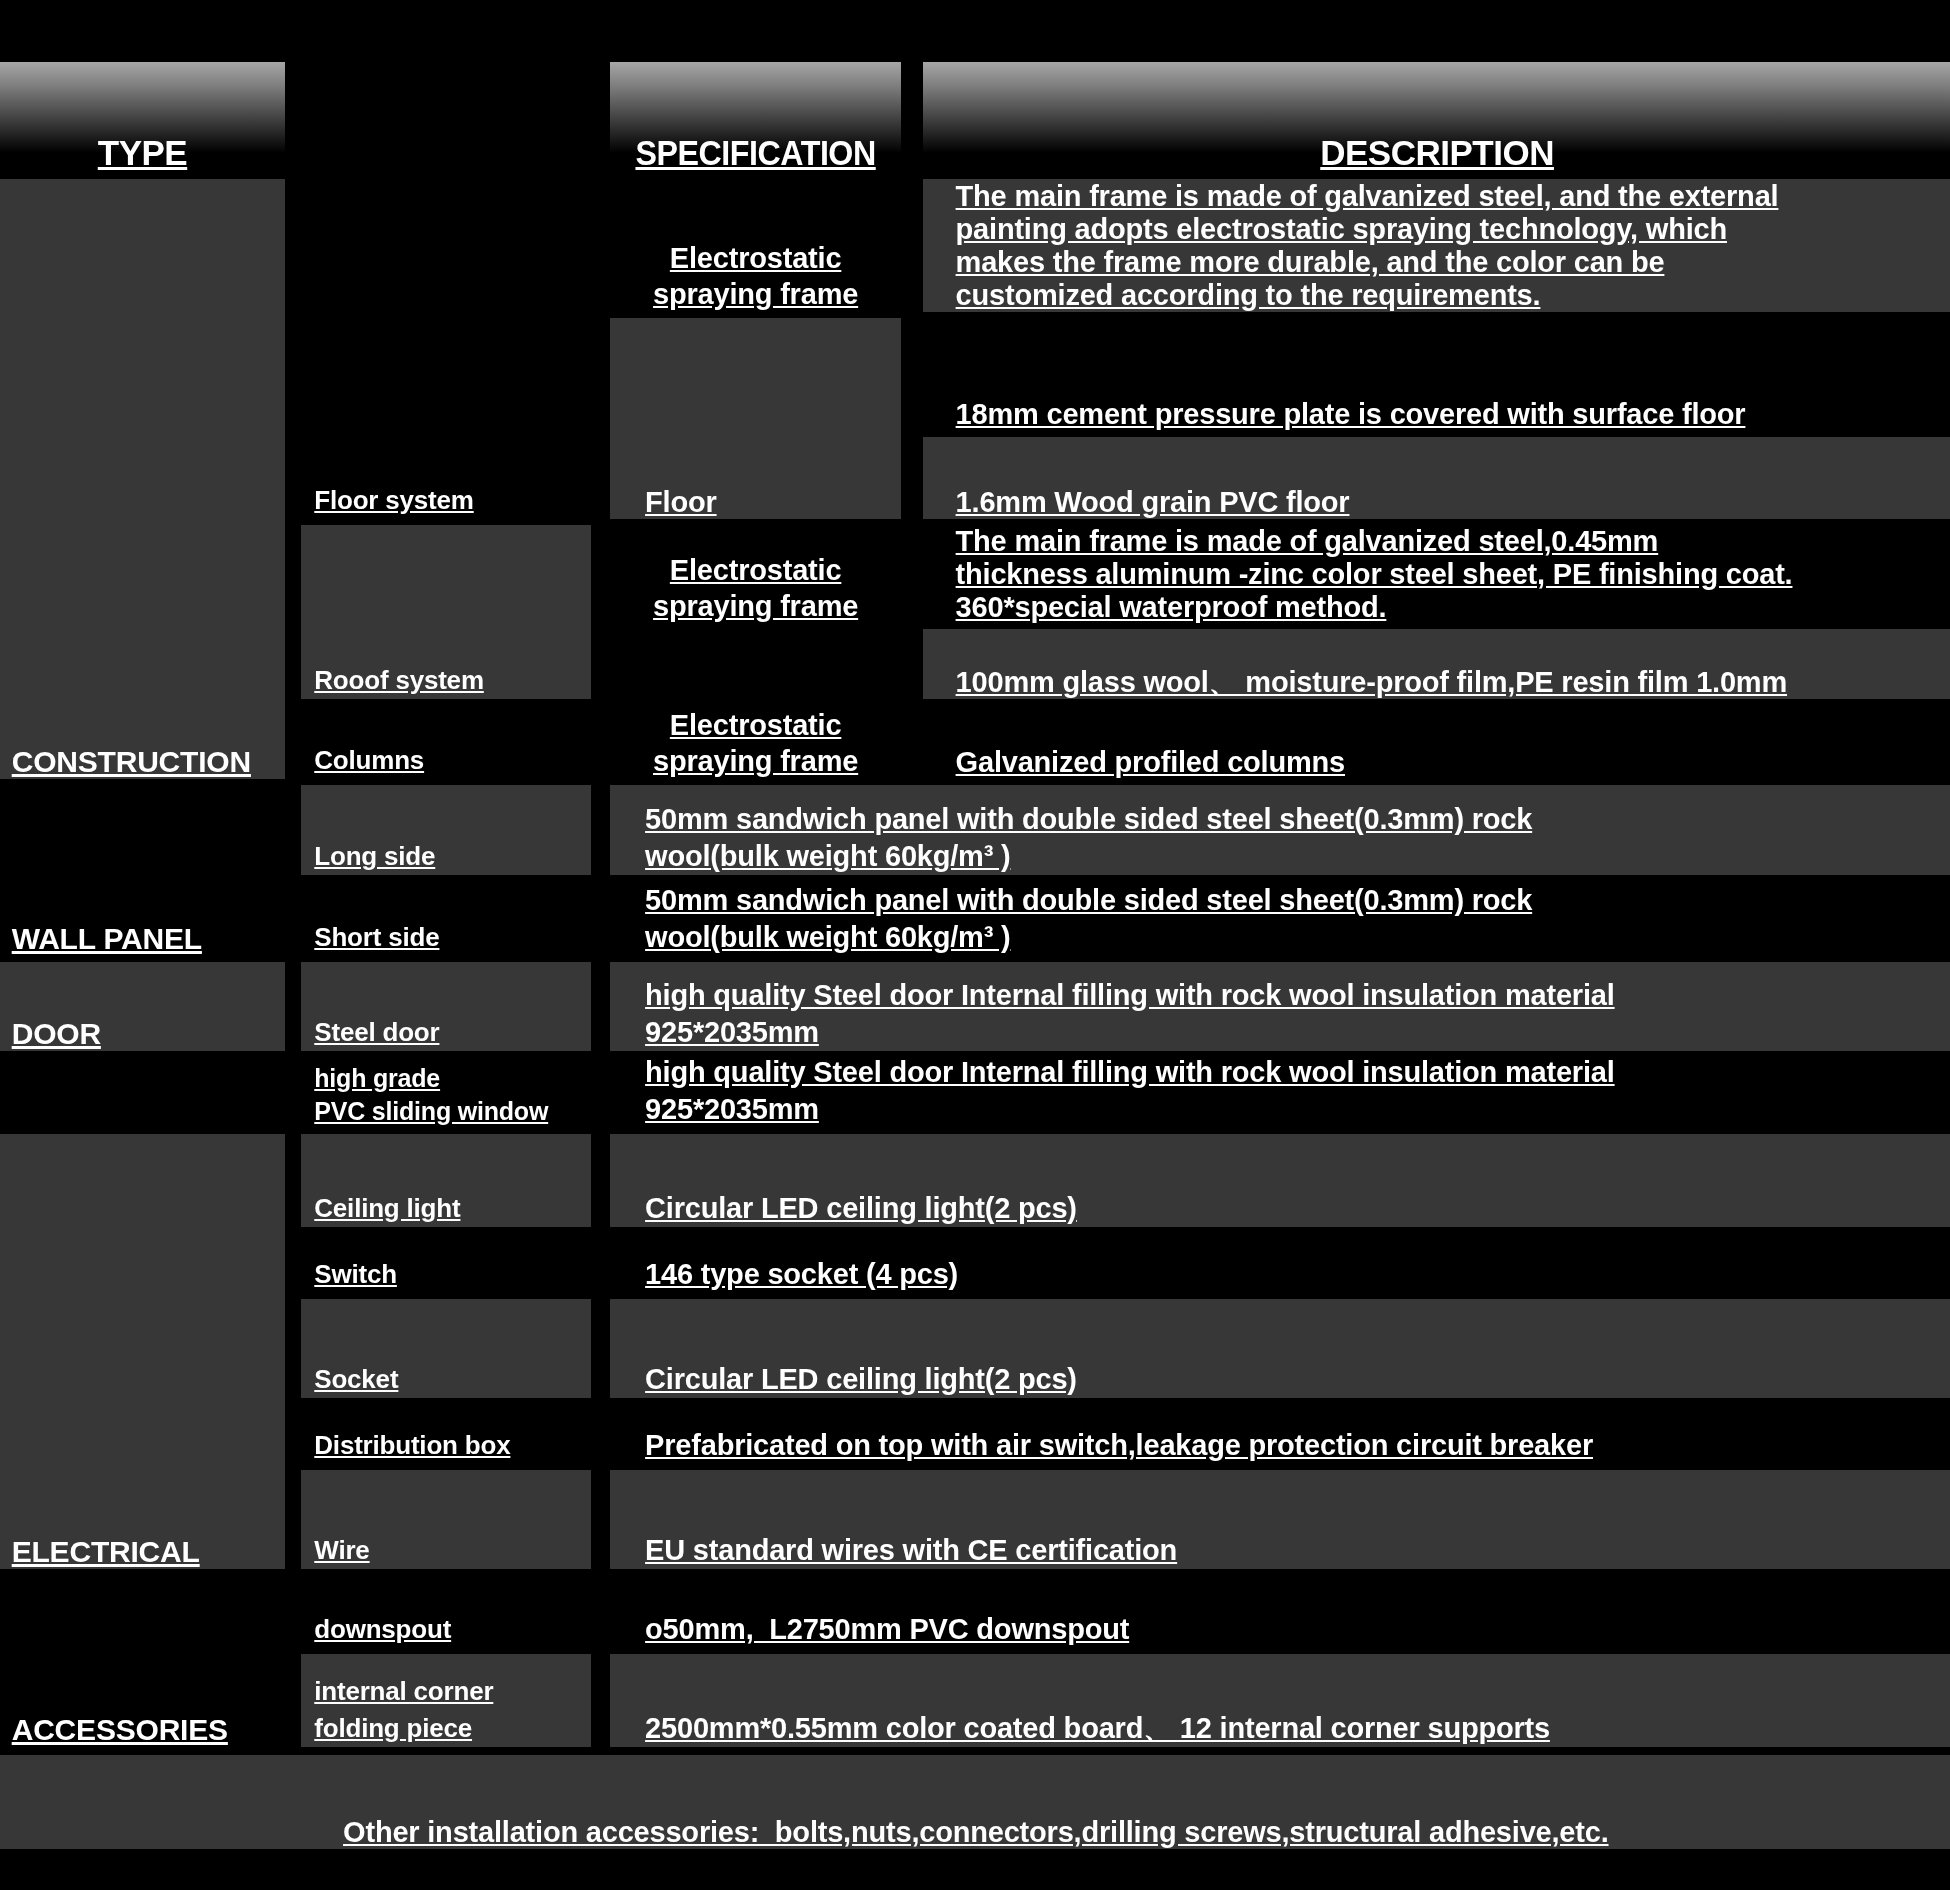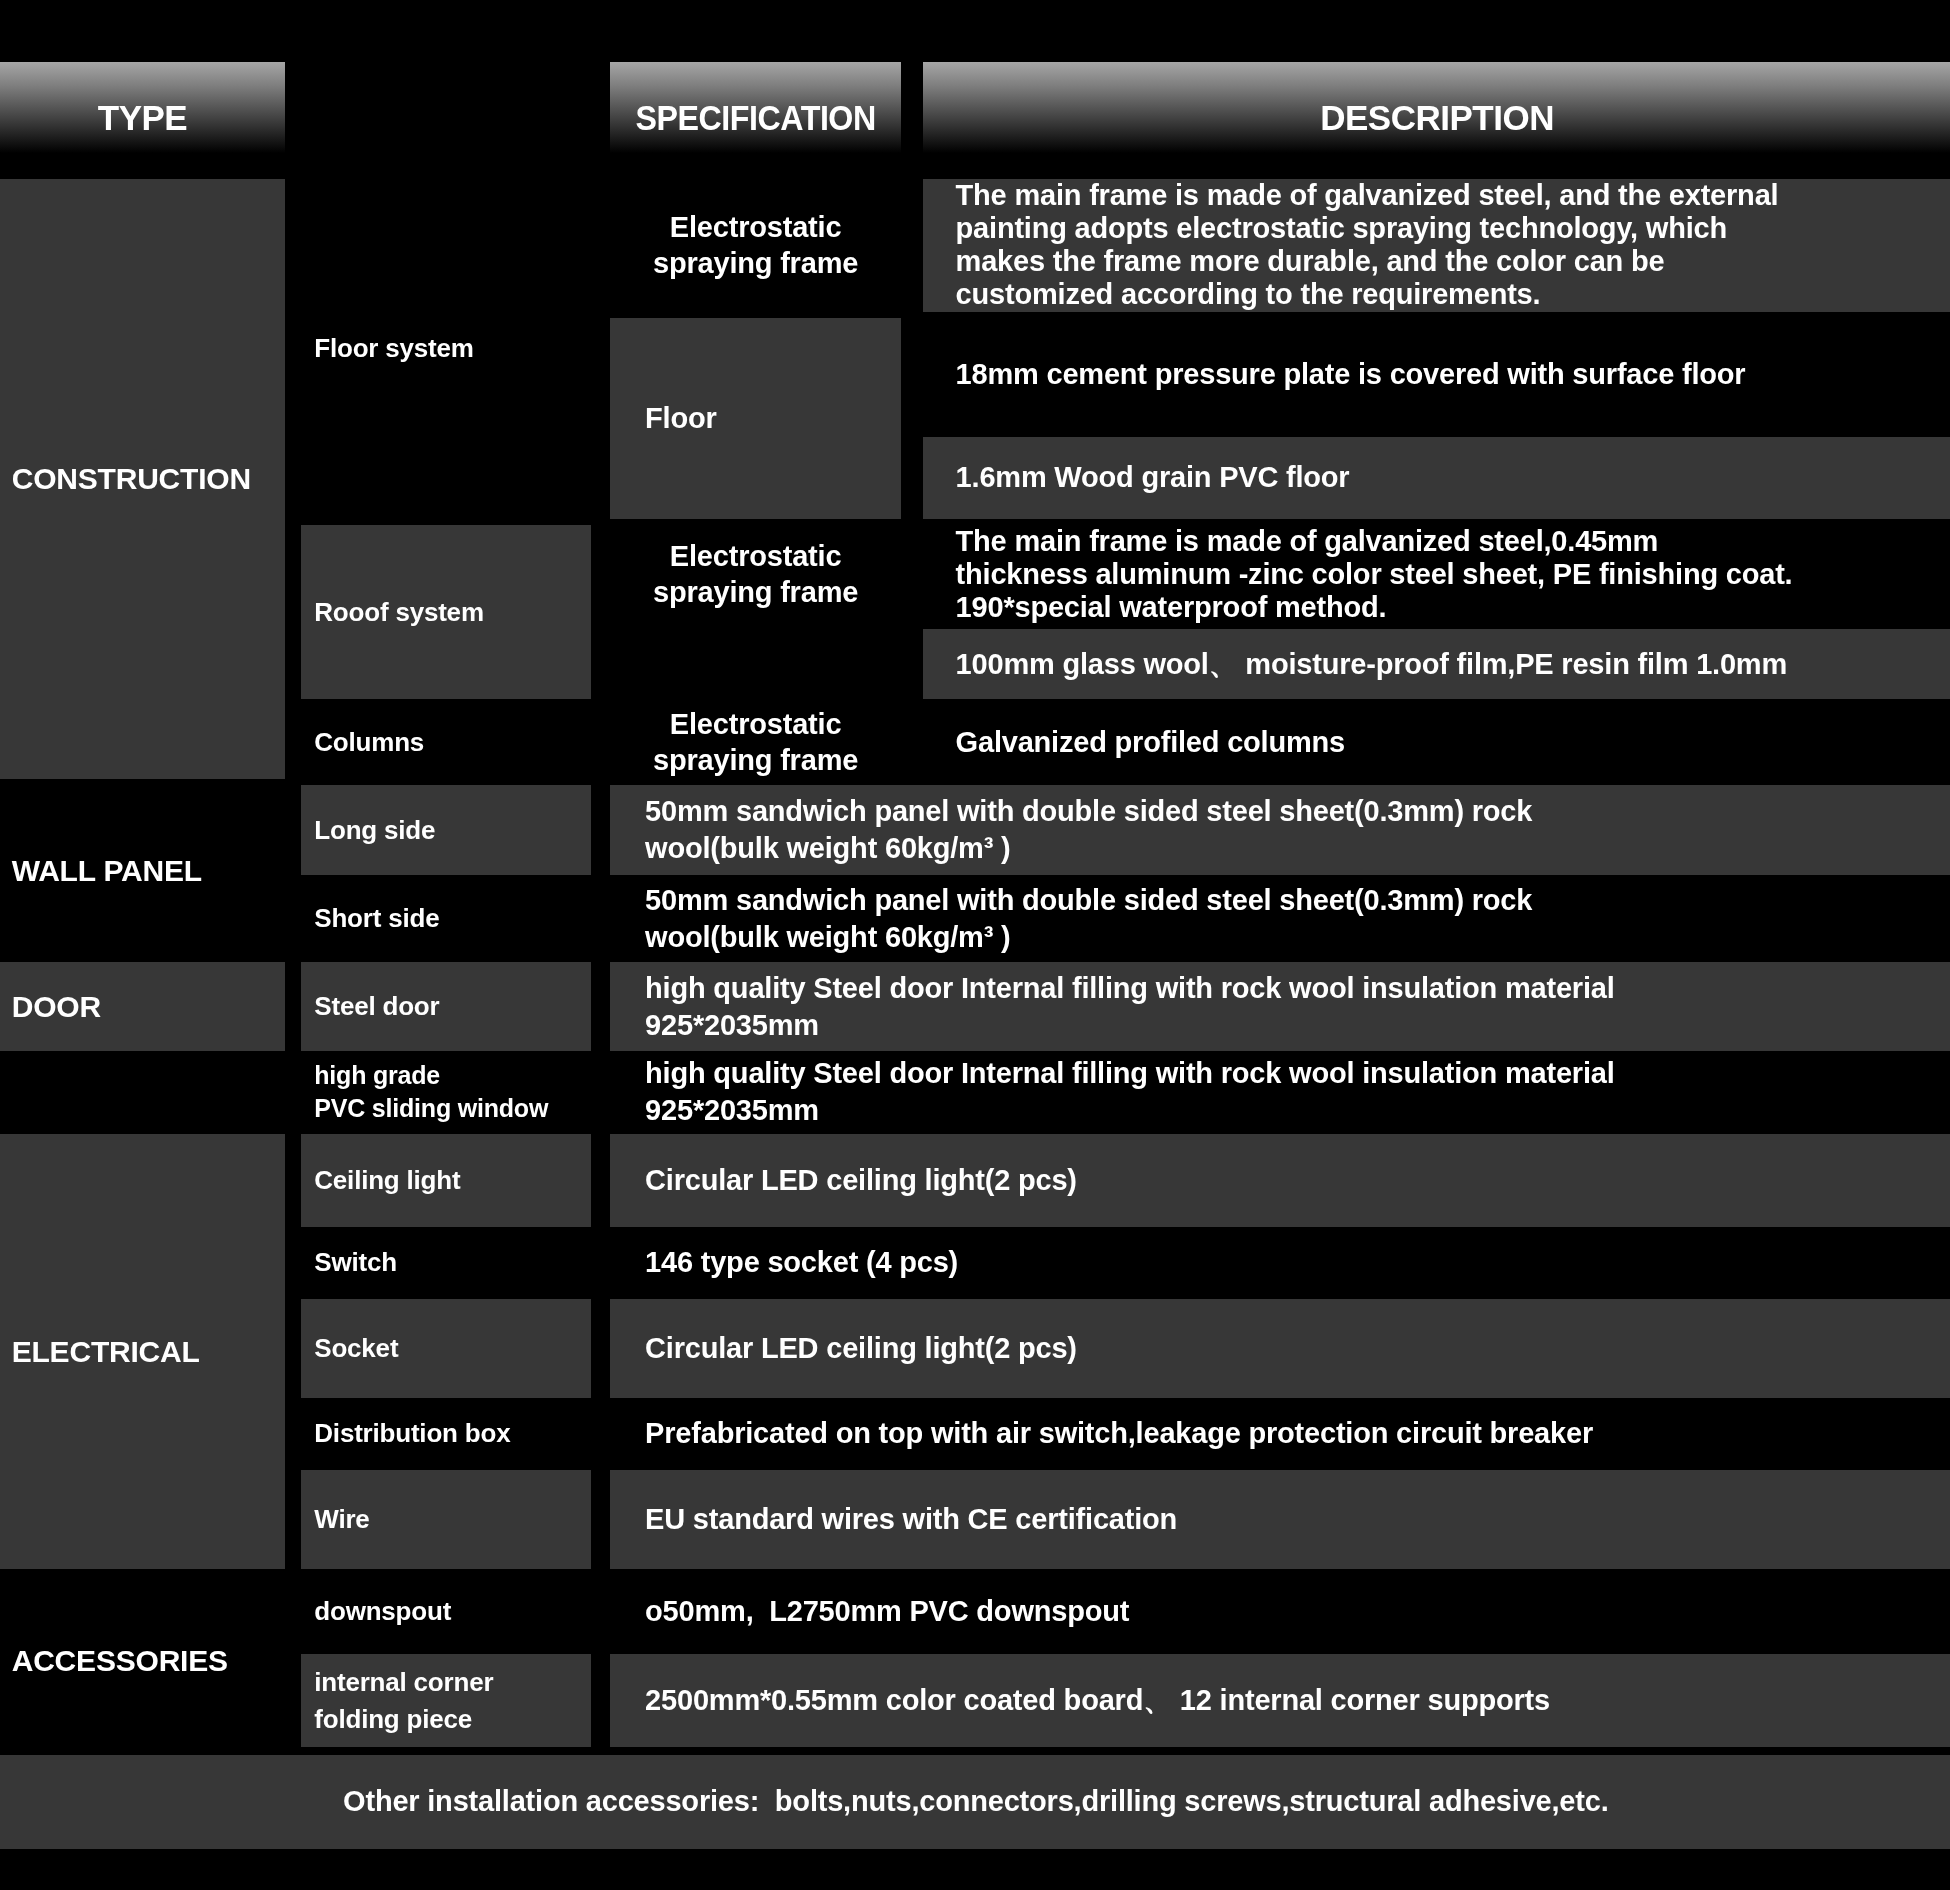--- a/index.html
+++ b/index.html
@@ -11,24 +11,25 @@
     color:#fff;
     letter-spacing:-0.2px;
   }
   .grid{
     display:grid;
     width:1950px;height:1890px;
     grid-template-columns:285px 15.6px 290px 19.5px 291px 21.5px 1029px;
     grid-template-rows:62px 111px 5.9px 133px 5.9px 113px 5.9px 82px 5.9px 99px 5.9px 70px 5.9px 74px 5.9px 90px 5.9px 75px 5.9px 89px 5.9px 71px 5.9px 93px 5.9px 60px 5.9px 99px 5.9px 61px 5.9px 99px 5.9px 73px 5.9px 93px 7.8px 94px 42px;
   }
   .cell{
-    display:flex;flex-direction:column;justify-content:center;
+    display:flex;flex-direction:column;justify-content:flex-end;
     font-weight:600;
     box-sizing:border-box;
     overflow:hidden;
+    text-decoration:underline;
   }
   .g{background:#373737;}
   .k{background:#000;}
   .hdr{
     background:linear-gradient(to bottom,#a6a6a6 0%,#7d7d7d 22%,#2e2e2e 60%,#000 82%);
     align-items:center;text-align:center;
     font-size:35px;letter-spacing:-0.5px;
     white-space:nowrap;
   }
   .hdr.tight span{display:inline-block;transform:scaleX(0.92);transform-origin:center;}
@@ -141,21 +142,21 @@
     </div>
     <div class="cell k desc" style="grid-area:6/7/7/8">
         <span>18mm cement pressure plate is covered with surface floor</span>
       </div>
     <div class="cell g desc" style="grid-area:8/7/9/8">
         <span>1.6mm Wood grain PVC floor</span>
       </div>
     <div class="cell k desc" style="grid-area:10/7/11/8">
       <span>The main frame is made of galvanized steel,0.45mm</span>
       <span>thickness aluminum -zinc color steel sheet, PE finishing coat.</span>
-      <span>190*special waterproof method.</span>
+      <span>360*special waterproof method.</span>
     </div>
     <div class="cell g desc" style="grid-area:12/7/13/8">
         <span>100mm glass wool、 moisture-proof film,PE resin film 1.0mm</span>
       </div>
     <div class="cell k desc" style="grid-area:14/7/15/8">
         <span>Galvanized profiled columns</span>
       </div>
 
     <div class="cell g merged" style="grid-area:16/5/17/8">
       <span>50mm sandwich panel with double sided steel sheet(0.3mm) rock</span>

